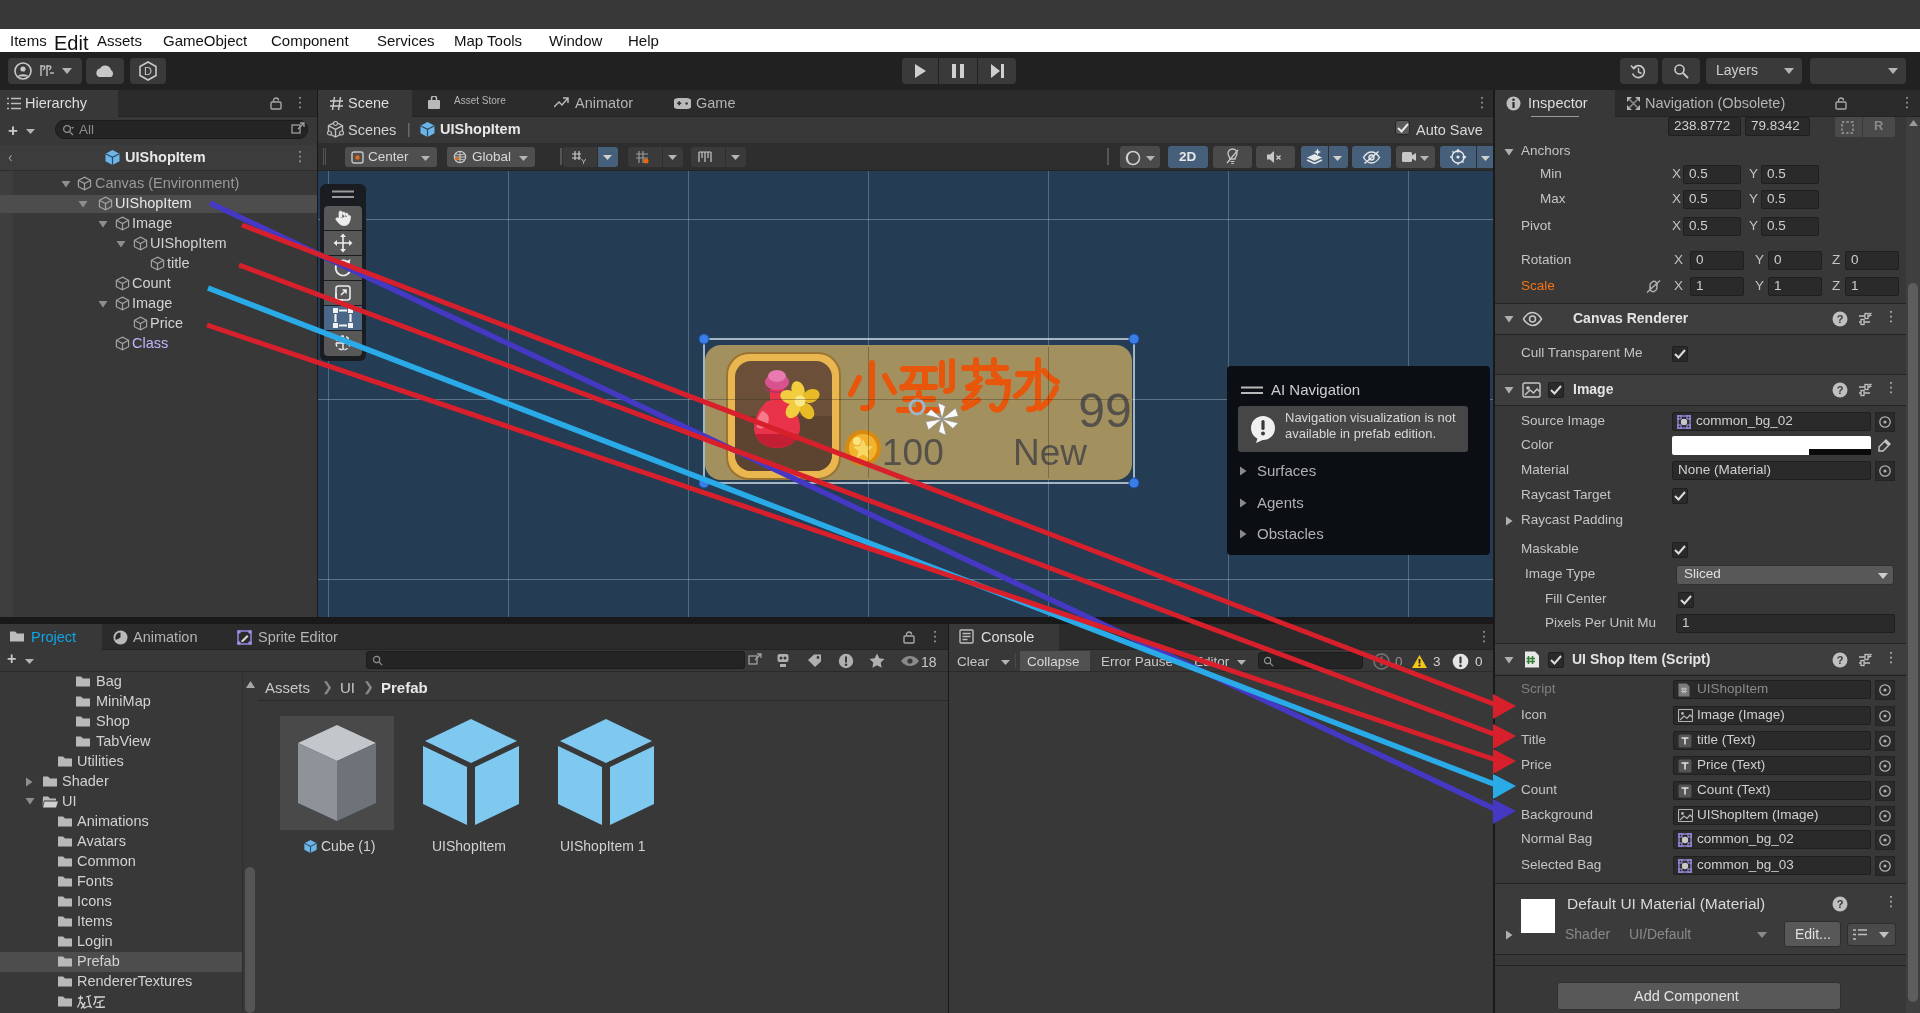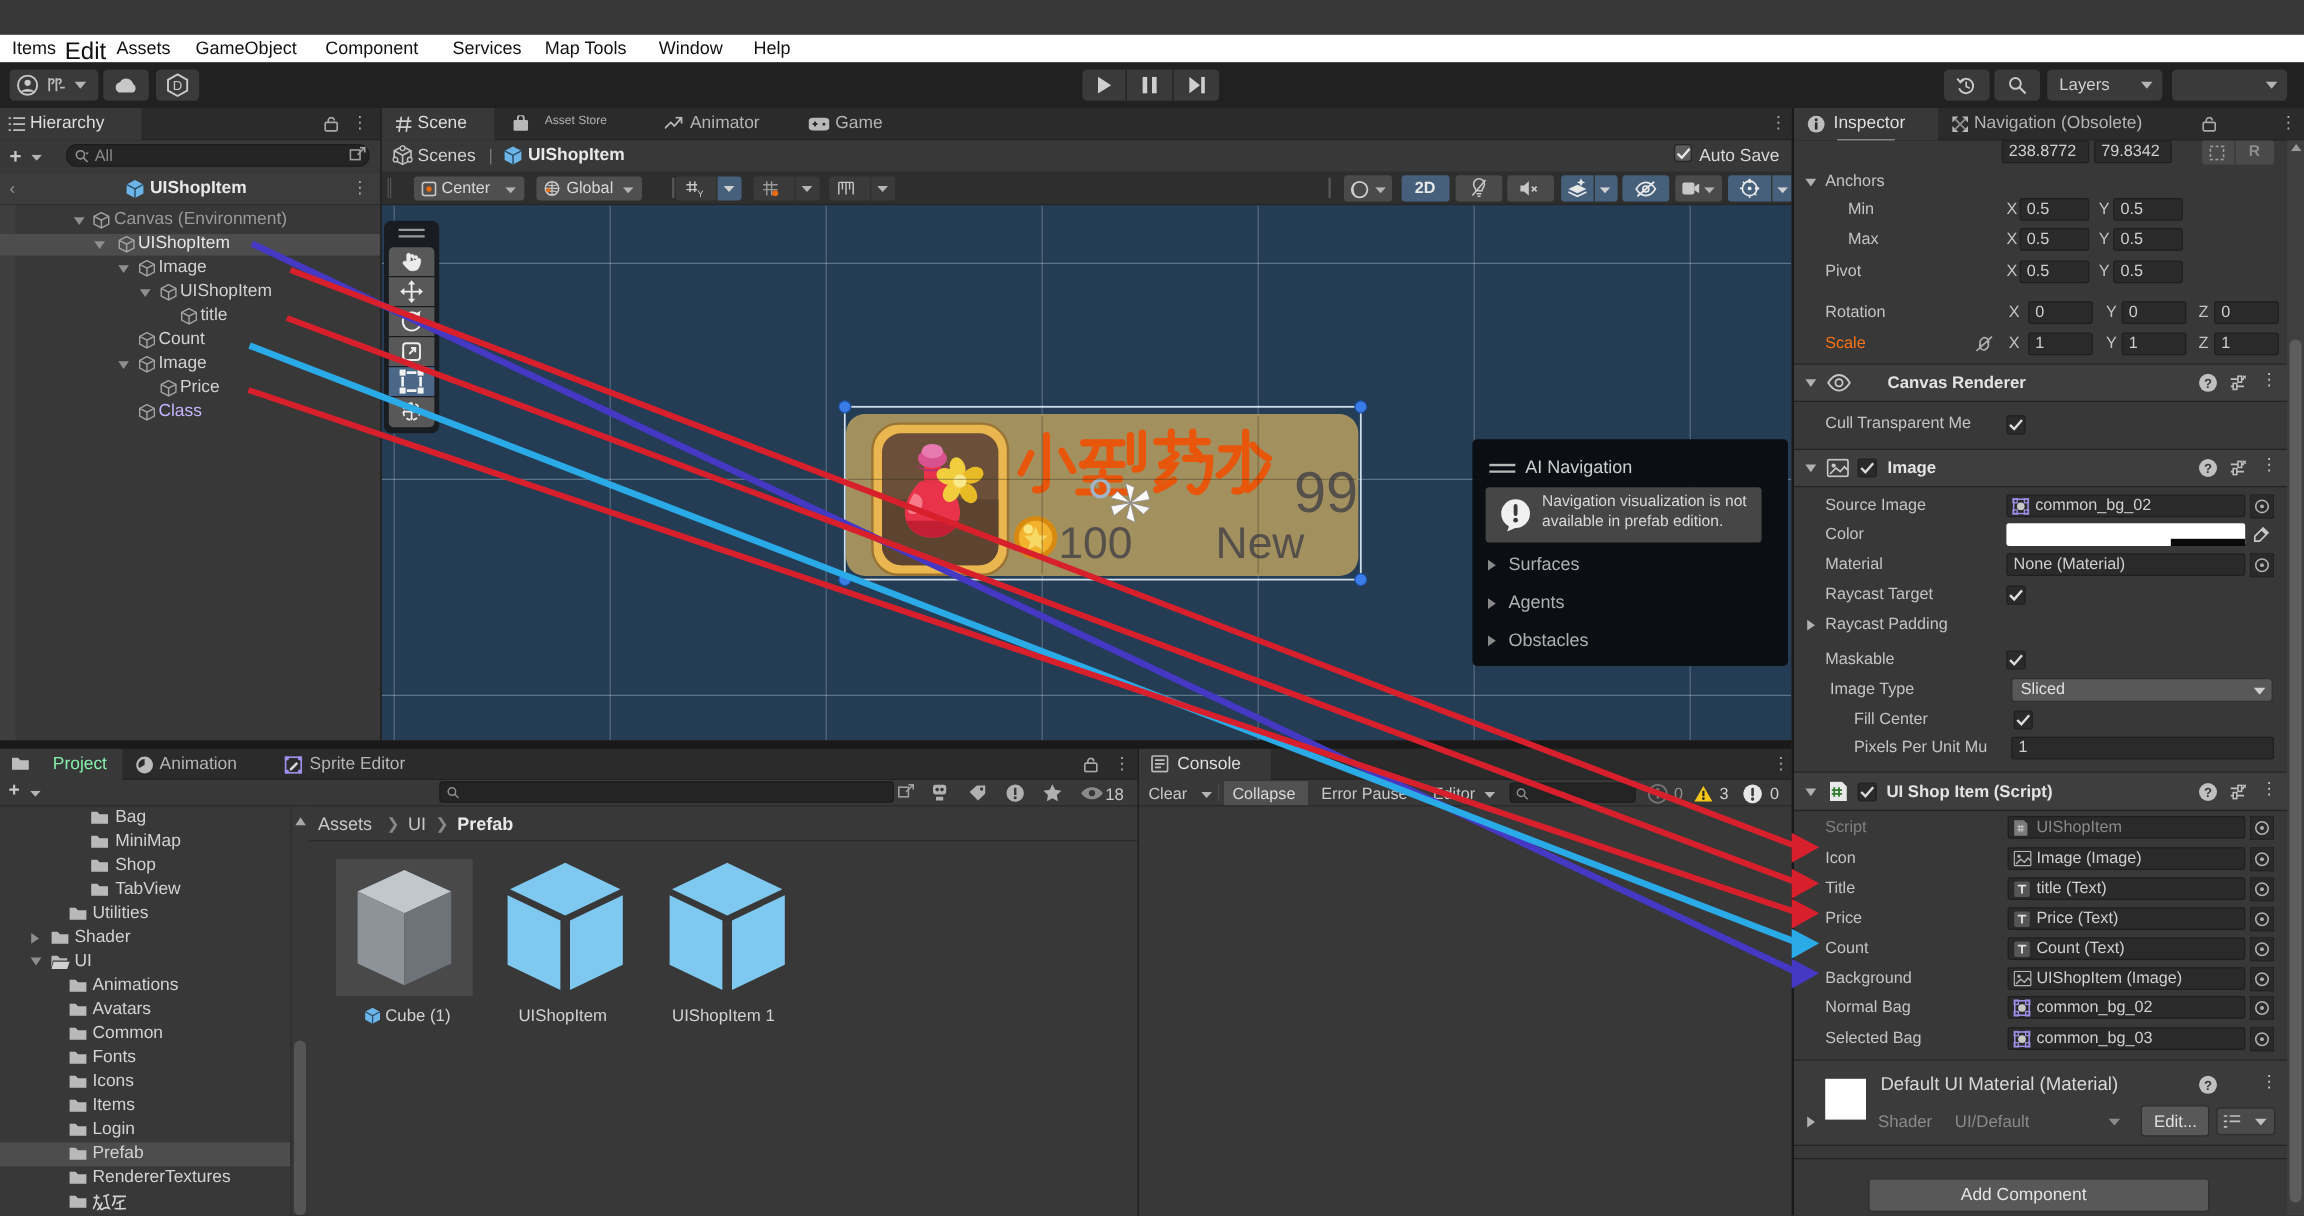--- a/index.html
+++ b/index.html
@@ -566,21 +566,21 @@
   </div>
 </div>
 
 <div class="abs" id="project" style="left:0;top:617px;width:948px;height:396px;background:#383838;overflow:hidden;">
 
   <div class="abs tabrow" style="left:0;top:7px;width:948px;height:26px;"></div>
   <div class="abs tab-active" style="left:0;top:7px;width:102px;height:26px;"></div>
   <svg class="abs" style="left:9px;top:13px" width="16" height="13" viewBox="0 0 16 13">
     <path d="M1 1.5 h5 l2 2 h7 v8 h-14 Z" fill="#bdbdbd"></path>
   </svg>
-  <div class="abs" style="left:44px;top:12px;font-size:14.5px;color:#86efac;">Project</div>
+  <div class="abs" style="left:31px;top:12px;font-size:14.5px;color:#0ea5e9;">Project</div>
   <svg class="abs" style="left:113px;top:13px" width="15" height="15" viewBox="0 0 15 15">
     <circle cx="7.5" cy="7.5" r="7" fill="#b9b9b9"></circle>
     <path d="M7.5 7.5 V2.5 A5 5 0 0 0 3 10 Z" fill="#2b2b2b"></path>
   </svg>
   <div class="abs" style="left:133px;top:12px;font-size:14.5px;color:#b4b4b4;">Animation</div>
   <svg class="abs" style="left:236px;top:12px" width="17" height="17" viewBox="0 0 17 17">
     <rect x="2" y="2" width="13" height="13" fill="none" stroke="#9e90e8" stroke-width="1.4"></rect>
     <circle cx="3" cy="3" r="1.8" fill="#9e90e8"></circle>
         <circle cx="14" cy="3" r="1.8" fill="#9e90e8"></circle>
     <circle cx="3" cy="14" r="1.8" fill="#9e90e8"></circle>

